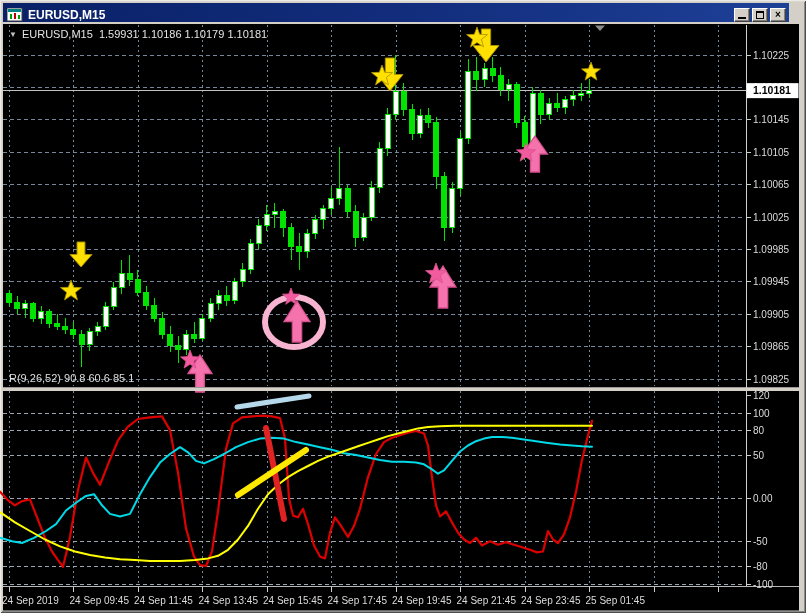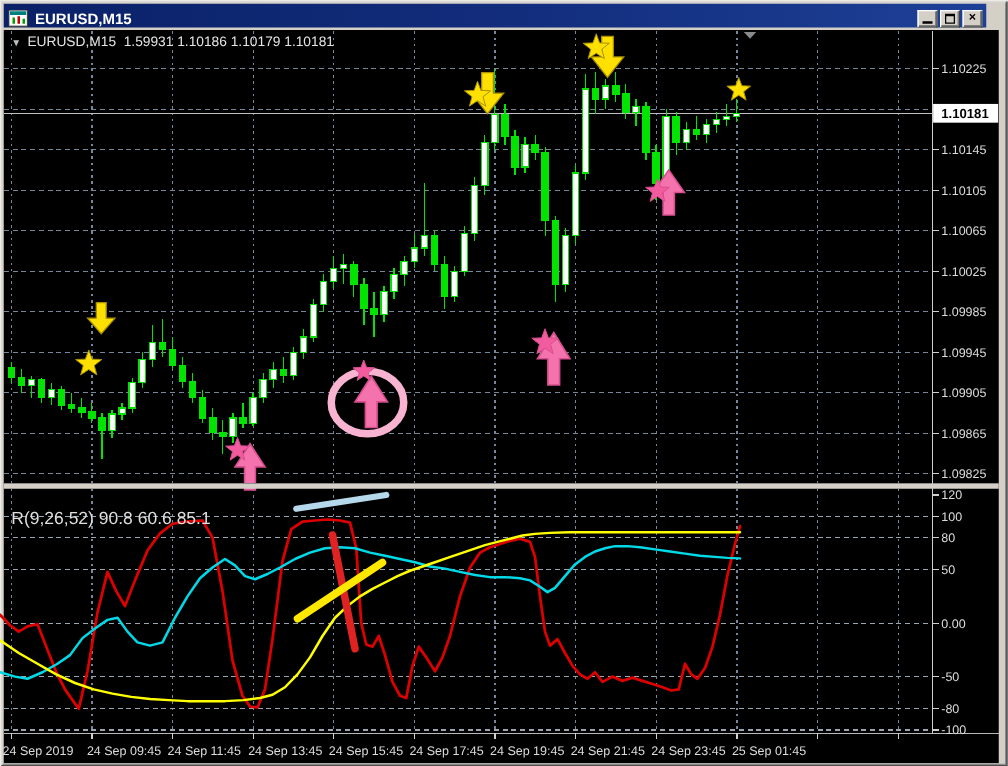--- a/index.html
+++ b/index.html
@@ -12,21 +12,21 @@
 .title-text{color:#ffffff;font-weight:700;font-size:12px;margin-left:5px;white-space:pre}
 .controls{margin-left:auto;display:flex;gap:2px;align-items:center}
 .ctl-btn{width:16px;height:14px;background:#d4d0c8;border:1px solid;border-color:#ffffff #404040 #404040 #ffffff;
   box-shadow:inset -1px -1px 0 #808080;position:relative;font-size:10px;line-height:12px;color:#000;
   font-weight:700;text-align:center;cursor:default;font-family:"Liberation Sans",sans-serif}
 .glyph-min{position:absolute;left:3px;bottom:2px;width:8px;height:2px;background:#000}
 .glyph-max{position:absolute;left:3px;right:3px;top:2px;bottom:2px;border:1px solid #000;border-top-width:2px}
 #chart-svg{position:absolute;inset:0;z-index:1}
 .chart-header{position:absolute;left:9px;top:28px;z-index:3;color:#e4e4e4;font-size:11px;white-space:pre;display:flex;align-items:center}
 .dd-glyph{font-size:8px;color:#c0c0c0;margin-right:5px}
-.indicator-label{position:absolute;left:9px;top:406px;z-index:3;color:#dedede;font-size:14px;white-space:pre}
+.indicator-label{position:absolute;left:9px;top:372px;z-index:3;color:#dedede;font-size:11px;white-space:pre}
 </style>
 </head>
 <body>
 
 <div class="window">
   <svg id="chart-svg" viewBox="0 0 806 613" width="806" height="613">
       <rect x="3" y="24" width="796" height="586.5" fill="#000000"></rect>
       <g>
         <line x1="9" y1="25" x2="9" y2="386" stroke="#76879a" stroke-width="1" stroke-dasharray="2 3" shape-rendering="crispEdges"></line>
         <line x1="9" y1="391" x2="9" y2="585" stroke="#76879a" stroke-width="1" stroke-dasharray="2 3" shape-rendering="crispEdges"></line>

